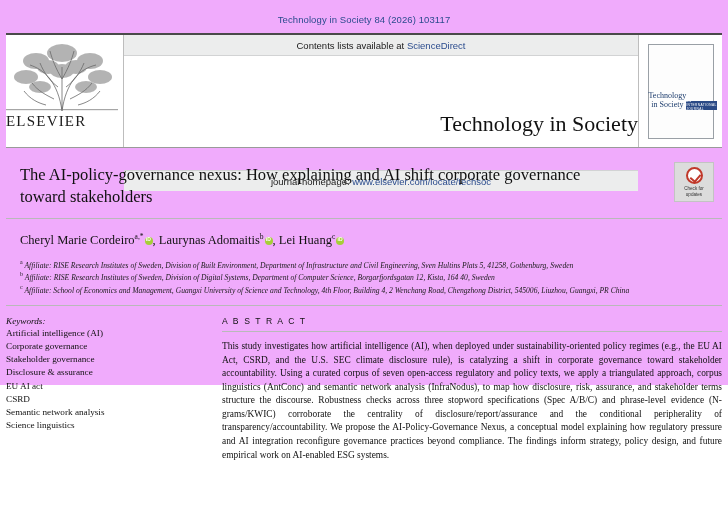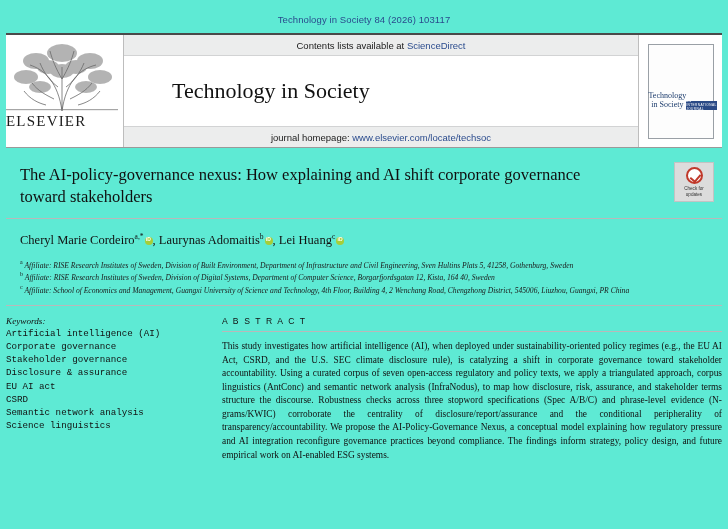--- a/index.html
+++ b/index.html
@@ -9,22 +9,22 @@
   body {
     width: 728px;
     height: 529px;
     background: #ffffff;
     font-family: "Liberation Serif", serif;
     overflow: hidden;
   }
   .page {
     position: relative;
     width: 728px;
-    height: 529px;
-    background: #5eead4;
+    height: 385px;
+    background: #f0abfc;
   }
 
   
   .runninghead {
     text-align: center;
     font-family: "Liberation Sans", sans-serif;
     font-size: 9.5px;
     color: #2a4b8d;
     padding-top: 14px;
     letter-spacing: 0.1px;
@@ -55,22 +55,23 @@
     font-family: "Liberation Serif", serif;
     font-size: 15px;
     letter-spacing: 1.2px;
     color: #1b1b1b;
     margin-top: -2px;
   }
   .journal-center {
     flex: 1;
     display: flex;
     flex-direction: column;
-    align-items: flex-start;
-    box-sizing: border-box;
+    align-items: flex-end;
+    box-sizing: border-box;
+    gap: 33px;
   }
   .contents-bar {
     width: 100%;
     background: #eceded;
     border-bottom: 1px solid #d2d3d4;
     text-align: center;
     font-family: "Liberation Sans", sans-serif;
     font-size: 9.5px;
     color: #1b1b1b;
     padding: 5px 0 4px 0;
@@ -269,21 +270,21 @@
     margin-bottom: 8px;
   }
   .kw-head {
     font-family: "Liberation Serif", serif;
     font-style: italic;
     font-size: 9.2px;
     color: #111111;
     margin-bottom: 1px;
   }
   .kw-list {
-    font-family: Liberation Mono, monospace;
+    font-family: Liberation Serif, serif;
     font-size: 9.2px;
     line-height: 1.42;
     color: #111111;
   }
   .abstract {
     font-family: "Liberation Serif", serif;
     font-size: 9.4px;
     line-height: 1.44;
     text-align: justify;
     color: #111111;

